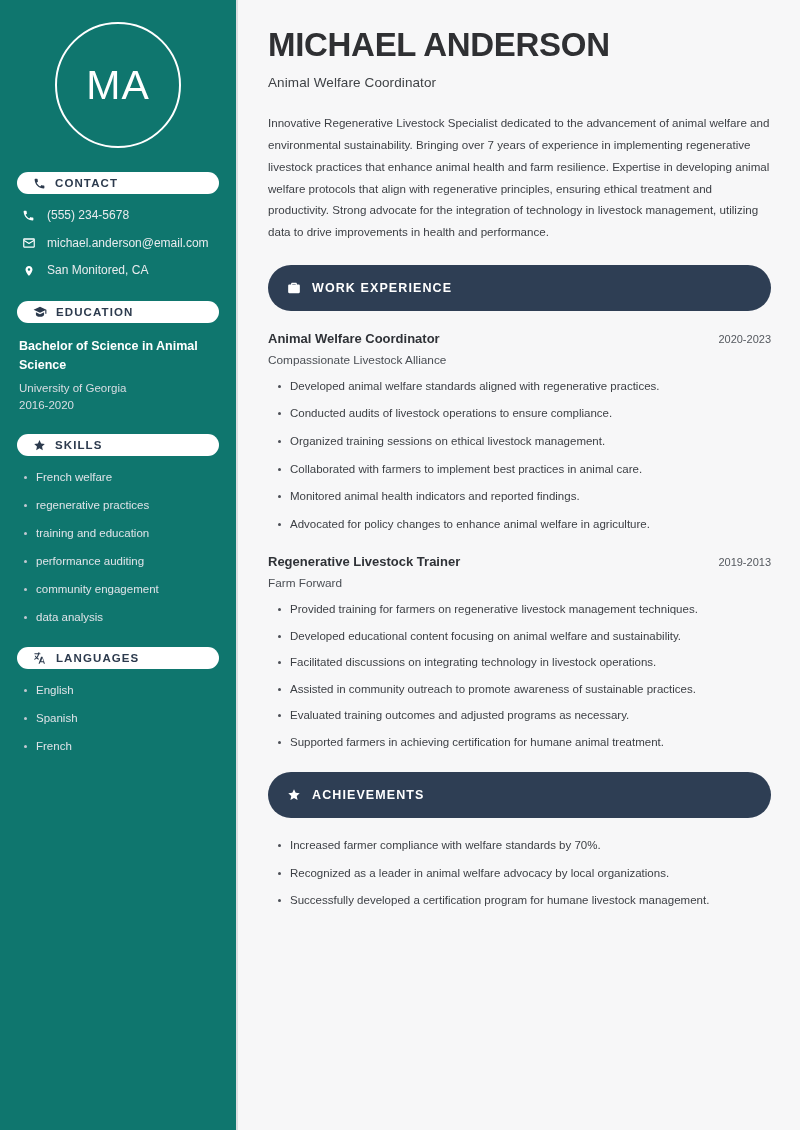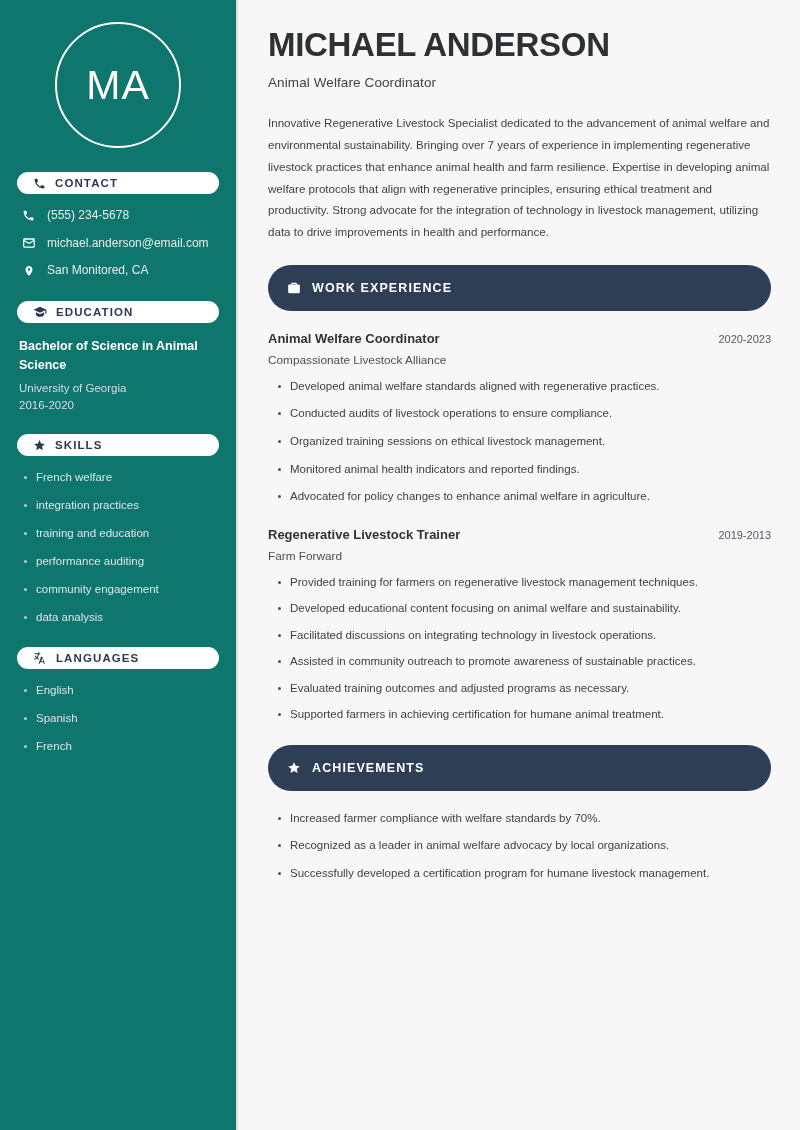--- a/index.html
+++ b/index.html
@@ -297,21 +297,21 @@
     <div class="side-pill">
       <span class="pill-icon">
         <svg width="13" height="13" viewBox="0 0 24 24" fill="currentColor">
             <path d="M12 2l2.9 6.3 6.9.8-5.1 4.7 1.4 6.8L12 17.2 5.9 20.6l1.4-6.8L2.2 9.1l6.9-.8L12 2z"></path>
           </svg>
       </span>
       <span class="pill-label">SKILLS</span>
     </div>
     <ul class="side-bullets">
       <li>French welfare</li>
-      <li>integration practices</li>
+      <li>regenerative practices</li>
       <li>training and education</li>
       <li>performance auditing</li>
       <li>community engagement</li>
       <li>data analysis</li>
     </ul>
 
     <div class="side-pill">
       <span class="pill-icon">
         <svg width="14" height="14" viewBox="0 0 24 24" fill="currentColor">
             <path d="M2.5 4h6.1l.9-2h1.7l-.9 2h2.3v1.7h-2.1c-.5 2.3-1.5 4.3-2.9 5.9.8.7 1.6 1.3 2.5 1.7l-.7 1.6c-1.1-.5-2.1-1.2-3.1-2.1-1.1 1-2.4 1.8-3.8 2.4l-.7-1.6c1.2-.5 2.3-1.2 3.2-2-.9-1.1-1.6-2.3-2.1-3.6h1.8c.4.9.9 1.7 1.5 2.4 1-1.2 1.8-2.7 2.2-4.7H2.5V4zm11.3 6h2.4l4.3 12h-1.9l-1-2.9h-5.2l-1 2.9h-1.9l4.3-12zm.2 7.4h3.9L16 12.2l-2 5.2z"></path>
@@ -347,20 +347,21 @@
     <div class="job">
       <div class="job-head">
         <span class="job-title">Animal Welfare Coordinator</span>
         <span class="job-dates">2020-2023</span>
       </div>
       <div class="job-company">Compassionate Livestock Alliance</div>
       <ul class="main-bullets">
         <li>Developed animal welfare standards aligned with regenerative practices.</li>
         <li>Conducted audits of livestock operations to ensure compliance.</li>
         <li>Organized training sessions on ethical livestock management.</li>
+        <li>Collaborated with farmers to implement best practices in animal care.</li>
         <li>Monitored animal health indicators and reported findings.</li>
         <li>Advocated for policy changes to enhance animal welfare in agriculture.</li>
       </ul>
     </div>
 
     <div class="job">
       <div class="job-head">
         <span class="job-title">Regenerative Livestock Trainer</span>
         <span class="job-dates">2019-2013</span>
       </div>

